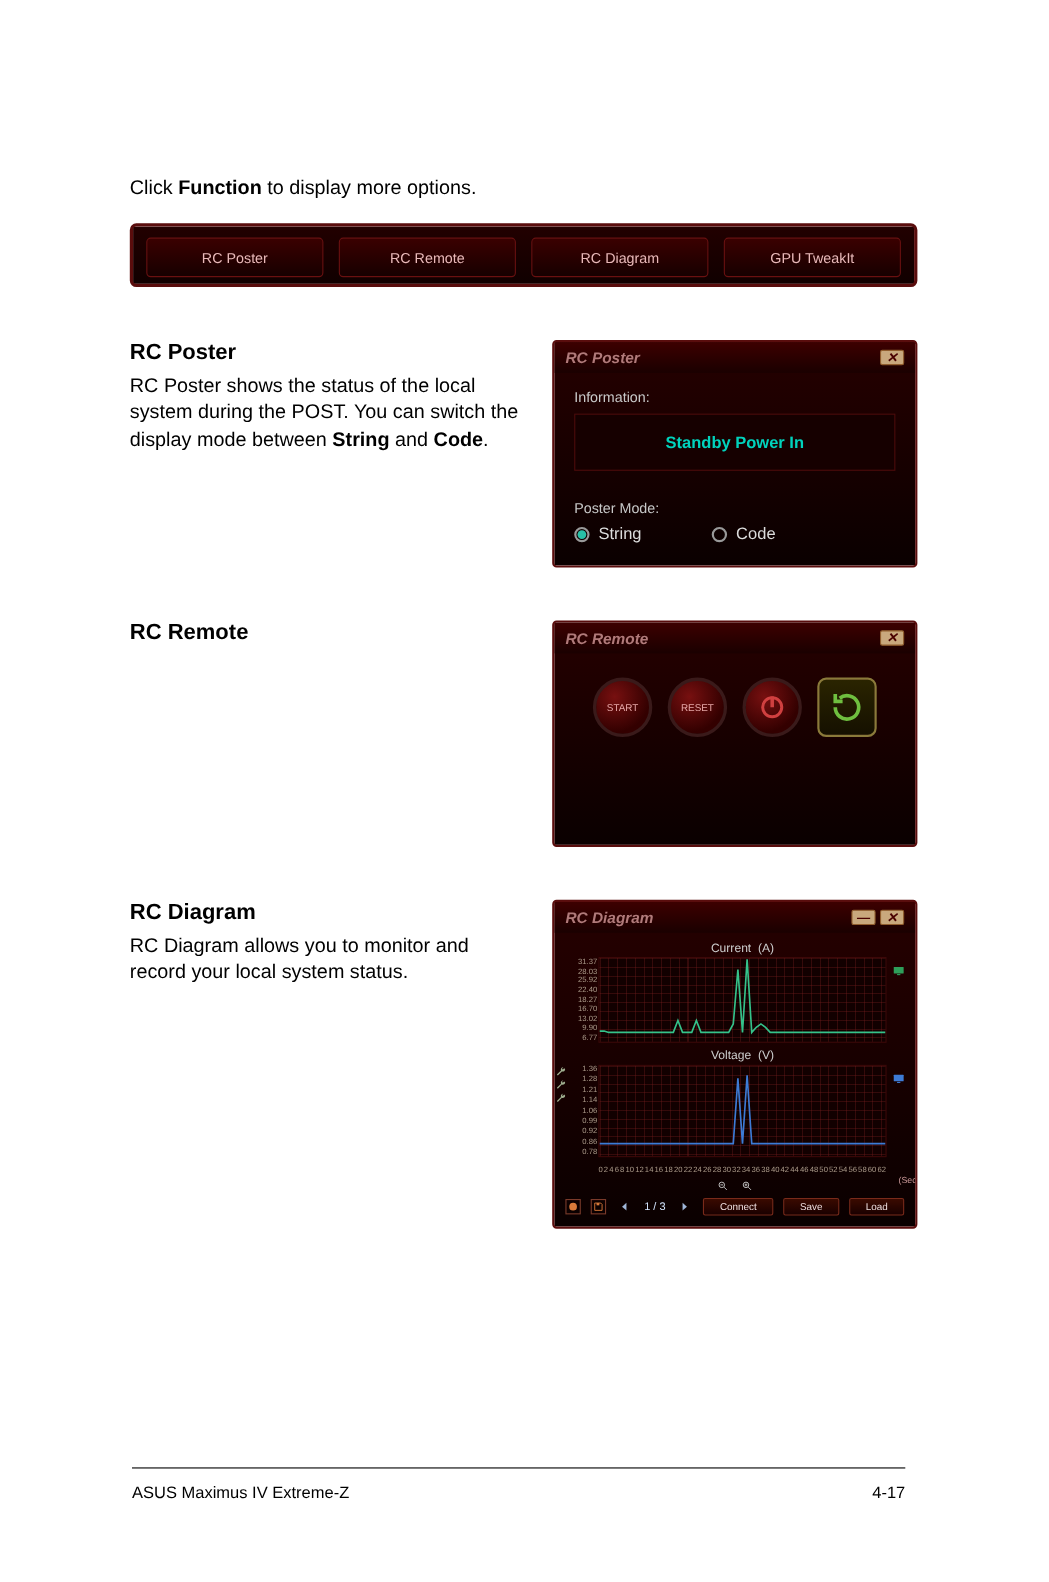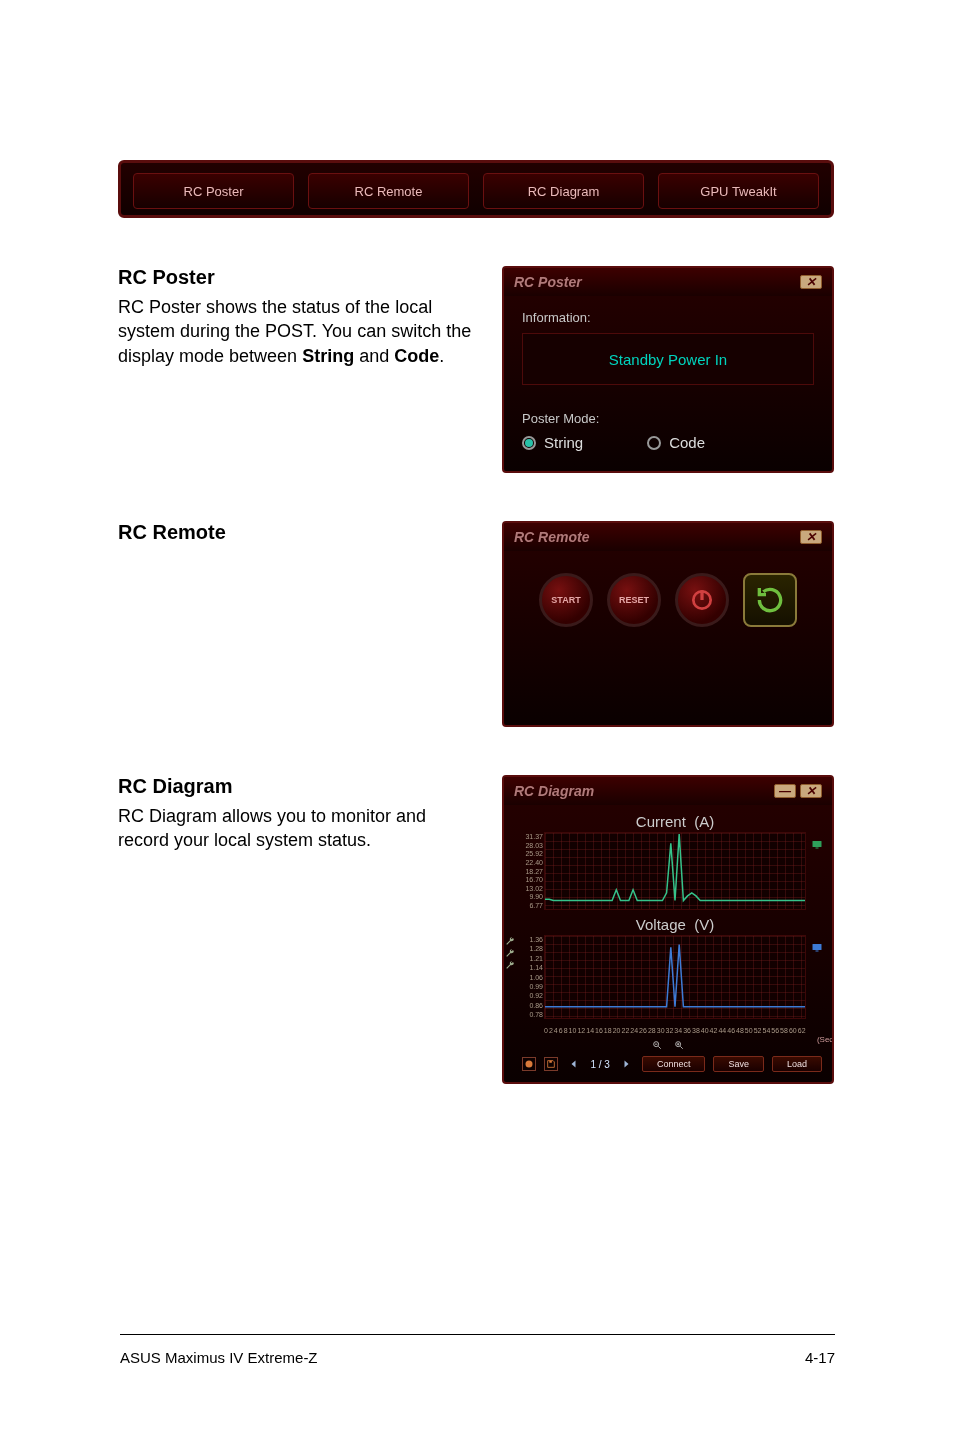--- a/index.html
+++ b/index.html
@@ -17,63 +17,66 @@
   .panel { border: 2px solid #5a0d0d; border-radius: 4px; background: linear-gradient(#260000,#0a0000); color: #ddd; font-size: 14px; position: relative; overflow: hidden; }
   .panel-header { background: linear-gradient(#3d0000,#1a0000); padding: 6px 10px; font-style: italic; font-weight: bold; color: #b07a7a; display: flex; align-items: center; justify-content: space-between; }
   .close-x { background: #c9a87d; color: #4a0000; font-weight: bold; font-size: 12px; width: 22px; height: 14px; border: 1px solid #915d2d; display: flex; align-items: center; justify-content: center; border-radius: 2px; cursor: pointer; }
   .min-btn { background:#c9a87d; color:#4a0000; font-weight:bold; font-size:12px; width:22px; height:14px; border:1px solid #915d2d; display:flex; align-items:center; justify-content:center; border-radius:2px; margin-right:4px; cursor:pointer; }
   .hdr-btns { display:flex; }
   
   .poster-panel { width: 332px; }
   .poster-body { padding: 14px 18px 20px 18px; }
   .poster-label { font-size: 13px; color: #c8c8c8; margin-bottom: 8px; }
   .poster-info-box { border: 1px solid #4d0a0a; background: #160000; height: 52px; display: flex; align-items: center; justify-content: center; margin-bottom: 26px; }
-  .poster-info-text { color: #00d3bd; font-weight: normal; font-size: 15px; }
+  .poster-info-text { color: #00d3bd; font-weight: bold; font-size: 15px; }
   .radio-row { display: flex; gap: 64px; }
   .radio-opt { display: flex; align-items: center; gap: 8px; color: #ddd; font-size: 15px; cursor: pointer; }
   .radio-outer { width:14px; height:14px; border-radius:50%; border:2px solid #999; display:flex; align-items:center; justify-content:center; }
   .radio-outer.checked::after { content:""; width:8px; height:8px; border-radius:50%; background:#28c1a8; }
   
   .remote-panel { width: 332px; height: 206px; }
   .remote-body { padding: 22px 14px; display:flex; gap: 14px; align-items:center; justify-content:center; }
-  .circ-btn { width:54px; height:54px; border-radius:50%; border:3px solid #3a1a1a; background: radial-gradient(circle at 35% 30%, #771010, #330000 70%); display:flex; align-items:center; justify-content:center; color:#e5a7a7; font-size:9px; font-weight:bold; cursor:pointer;text-align:center; }
+  .circ-btn { width:54px; height:54px; border-radius:50%; border:3px solid #3a1a1a; background: radial-gradient(circle at 35% 30%, #771010, #330000 70%); display:flex; align-items:center; justify-content:center; color:#e5a7a7; font-size:9px; font-weight:normal; cursor:pointer;text-align:center; }
   .circ-btn svg { width:26px; height:26px; }
   .sq-btn { width:54px; height:54px; border-radius:8px; border:2px solid #8a7a3a; background: linear-gradient(#2a2400,#151000); display:flex; align-items:center; justify-content:center; cursor:pointer; }
   .sq-btn svg { width:32px; height:32px; }
   
   .diagram-panel { width: 332px; }
   .diagram-body { padding: 8px 10px 10px 10px; font-size:8px; color:#bbb; }
-  .chart-title { text-align:center; color:#ccc; font-size:15px; margin-bottom:2px; }
+  .chart-title { text-align:center; color:#ccc; font-size:11px; margin-bottom:2px; }
   .chart-box { border:1px solid #3d0808; background:#120000; position:relative; height:78px; margin-bottom:6px; }
   .chart-box2 { height:84px; }
   .chart-grid { position:absolute; inset:0; background-image:
      repeating-linear-gradient(to right, rgba(120,30,30,0.35) 0 1px, transparent 1px 8px),
      repeating-linear-gradient(to bottom, rgba(120,30,30,0.35) 0 1px, transparent 1px 8px);
   }
   .chart-area svg { position:absolute; inset:0; width:100%; height:100%; }
   .y-col { position:absolute; left:-28px; top:0; bottom:0; width:26px; display:flex; flex-direction:column; justify-content:space-between; text-align:right; font-size:7px; color:#a98; }
   .x-row { display:flex; justify-content:space-between; font-size:7px; color:#a98; padding:2px 0 6px 0; }
   .wrench-col { position:absolute; left:-40px; top:0; display:flex; flex-direction:column; gap:2px; }
   .wrench-col .w-ic { width:10px; height:10px; color:#9a8; }
   .side-ic { position:absolute; right:-18px; top:6px; width:12px; height:12px; }
   .diagram-wrap { position:relative; margin-left:30px; margin-right:16px; }
-  .bottom-bar { display:flex; align-items:center; gap:8px; justify-content:flex-end; margin-top:6px; }
+  .bottom-bar { display:flex; align-items:center; gap:8px; justify-content:space-between; margin-top:6px; }
   .bb-ic { width:14px; height:14px; border:1px solid #7a3a2a; display:flex; align-items:center; justify-content:center; color:#d97; font-size:8px; }
   .page-ind { color:#d5e6ff; font-size:10px; }
   .mini-btn { border:1px solid #7a2a1a; background:linear-gradient(#3a0a00,#1a0000); color:#d5a; font-size:9px; padding:2px 14px; border-radius:2px; cursor:pointer; }
   .mini-btn span { color:#eedede; }
   .zoom-row { display:flex; gap:12px; justify-content:center; margin-bottom:4px; }
   .zoom-ic { width:10px; height:10px; color:#bbb; }
-  .footer { position:absolute; left:120px; right:119px; bottom:72px; border-top:1px solid #000; padding-top:14px; display:flex; justify-content:space-between; font-size:15px; }
+  .footer { position:absolute; left:120px; right:131px; bottom:72px; border-top:1px solid #000; padding-top:14px; display:flex; justify-content:space-between; font-size:15px; }
 </style>
 </head>
 <body>
 
 <div class="page">
 
+  <p class="intro">
+    <span>Click </span><strong>Function</strong><span> to display more options.</span>
+  </p>
 
   <div class="tabs-wrap">
     <div class="tabs-row">
       <div class="tab-btn">RC Poster</div>
       <div class="tab-btn">RC Remote</div>
       <div class="tab-btn">RC Diagram</div>
       <div class="tab-btn">GPU TweakIt</div>
     </div>
   </div>
 

